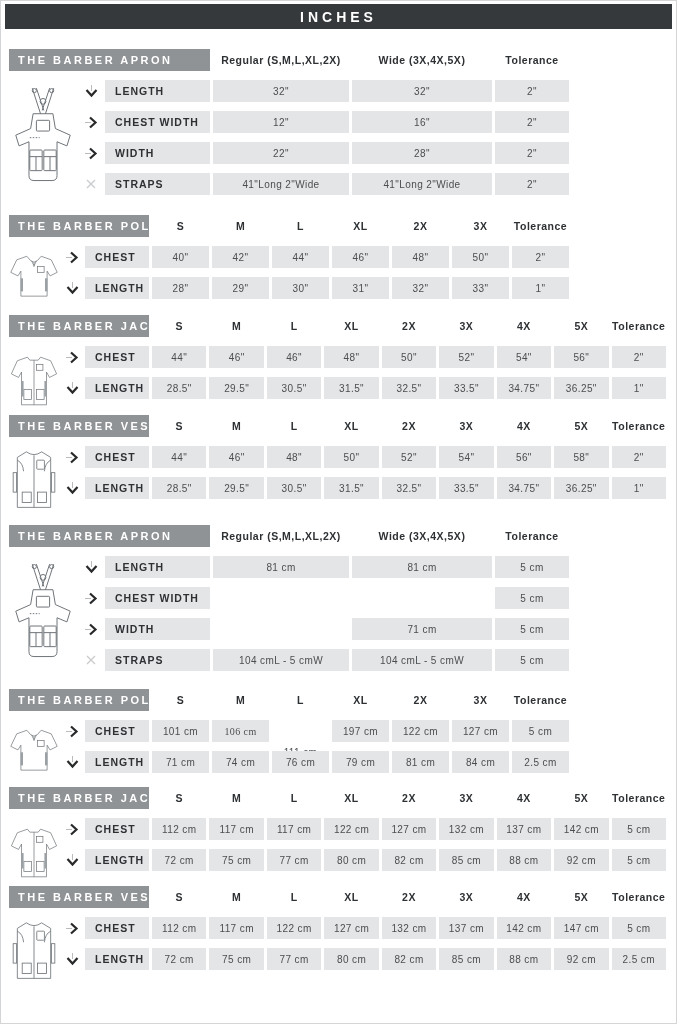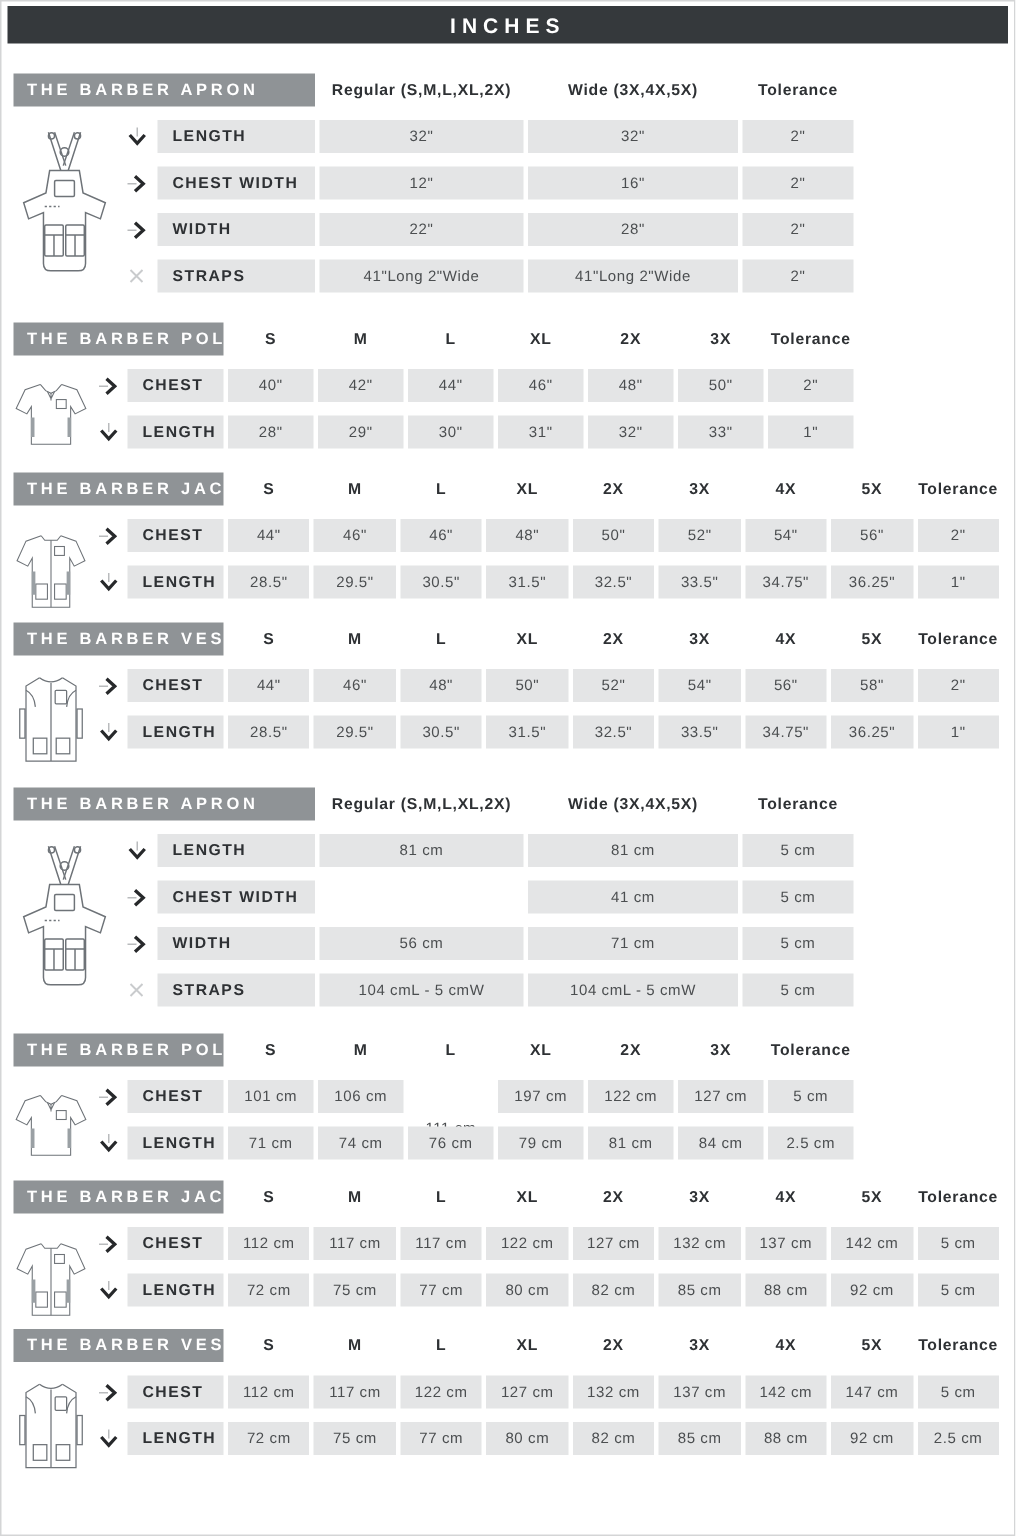--- a/index.html
+++ b/index.html
@@ -330,30 +330,28 @@
         <div class="value-cell" style="grid-area: 2 / 4;">81 cm</div>
         <div class="value-cell" style="grid-area: 2 / 5;">81 cm</div>
         <div class="value-cell" style="grid-area: 2 / 6;">5 cm</div>
         <div class="arrow-cell" style="grid-area: 3 / 2;">
   <svg width="14" height="13" viewBox="0 0 14 13" fill="none">
     <path d="M1 6.5 H7" stroke="#b9bbbd" stroke-width="1"></path>
     <path d="M6 1.5 L11.5 6.5 L6 11.5" stroke="#27292b" stroke-width="2.2"></path>
   </svg>
 </div>
         <div class="label-cell" style="grid-area: 3 / 3;">CHEST WIDTH</div>
-        <div class="value-cell" style="grid-area: 3 / 5;">41 cm</div>
         <div class="value-cell" style="grid-area: 3 / 6;">5 cm</div>
         <div class="arrow-cell" style="grid-area: 4 / 2;">
   <svg width="14" height="13" viewBox="0 0 14 13" fill="none">
     <path d="M1 6.5 H7" stroke="#b9bbbd" stroke-width="1"></path>
     <path d="M6 1.5 L11.5 6.5 L6 11.5" stroke="#27292b" stroke-width="2.2"></path>
   </svg>
 </div>
         <div class="label-cell" style="grid-area: 4 / 3;">WIDTH</div>
-        <div class="value-cell" style="grid-area: 4 / 4;">56 cm</div>
         <div class="value-cell" style="grid-area: 4 / 5;">71 cm</div>
         <div class="value-cell" style="grid-area: 4 / 6;">5 cm</div>
         <div class="arrow-cell" style="grid-area: 5 / 2;">
   <svg width="12" height="12" viewBox="0 0 12 12" fill="none">
     <path d="M2 2 L10 10 M10 2 L2 10" stroke="#c9cbcd" stroke-width="1.3"></path>
   </svg>
 </div>
         <div class="label-cell" style="grid-area: 5 / 3;">STRAPS</div>
         <div class="value-cell" style="grid-area: 5 / 4;">104 cmL - 5 cmW</div>
         <div class="value-cell" style="grid-area: 5 / 5;">104 cmL - 5 cmW</div>
@@ -382,21 +380,21 @@
   </svg>
 </div>
         <div class="arrow-cell" style="grid-area: 2 / 2;">
   <svg width="14" height="13" viewBox="0 0 14 13" fill="none">
     <path d="M1 6.5 H7" stroke="#b9bbbd" stroke-width="1"></path>
     <path d="M6 1.5 L11.5 6.5 L6 11.5" stroke="#27292b" stroke-width="2.2"></path>
   </svg>
 </div>
         <div class="label-cell" style="grid-area: 2 / 3;">CHEST</div>
         <div class="value-cell" style="grid-area: 2 / 4;">101 cm</div>
-        <div class="value-cell" style="grid-area: 2 / 5;">106 cm</div>
+        <div class="value-cell" style="grid-area: 2 / 5; font-family: Liberation Serif, serif;">106 cm</div>
         <div class="value-cell" style="grid-area: 2 / 6; margin-top: 32px;">111 cm</div>
         <div class="value-cell" style="grid-area: 2 / 7;">197 cm</div>
         <div class="value-cell" style="grid-area: 2 / 8;">122 cm</div>
         <div class="value-cell" style="grid-area: 2 / 9;">127 cm</div>
         <div class="value-cell" style="grid-area: 2 / 10;">5 cm</div>
         <div class="arrow-cell" style="grid-area: 3 / 2;">
   <svg width="13" height="14" viewBox="0 0 13 14" fill="none">
     <path d="M6.5 1 V7" stroke="#b9bbbd" stroke-width="1"></path>
     <path d="M1.5 6 L6.5 11.5 L11.5 6" stroke="#27292b" stroke-width="2.2"></path>
   </svg>

